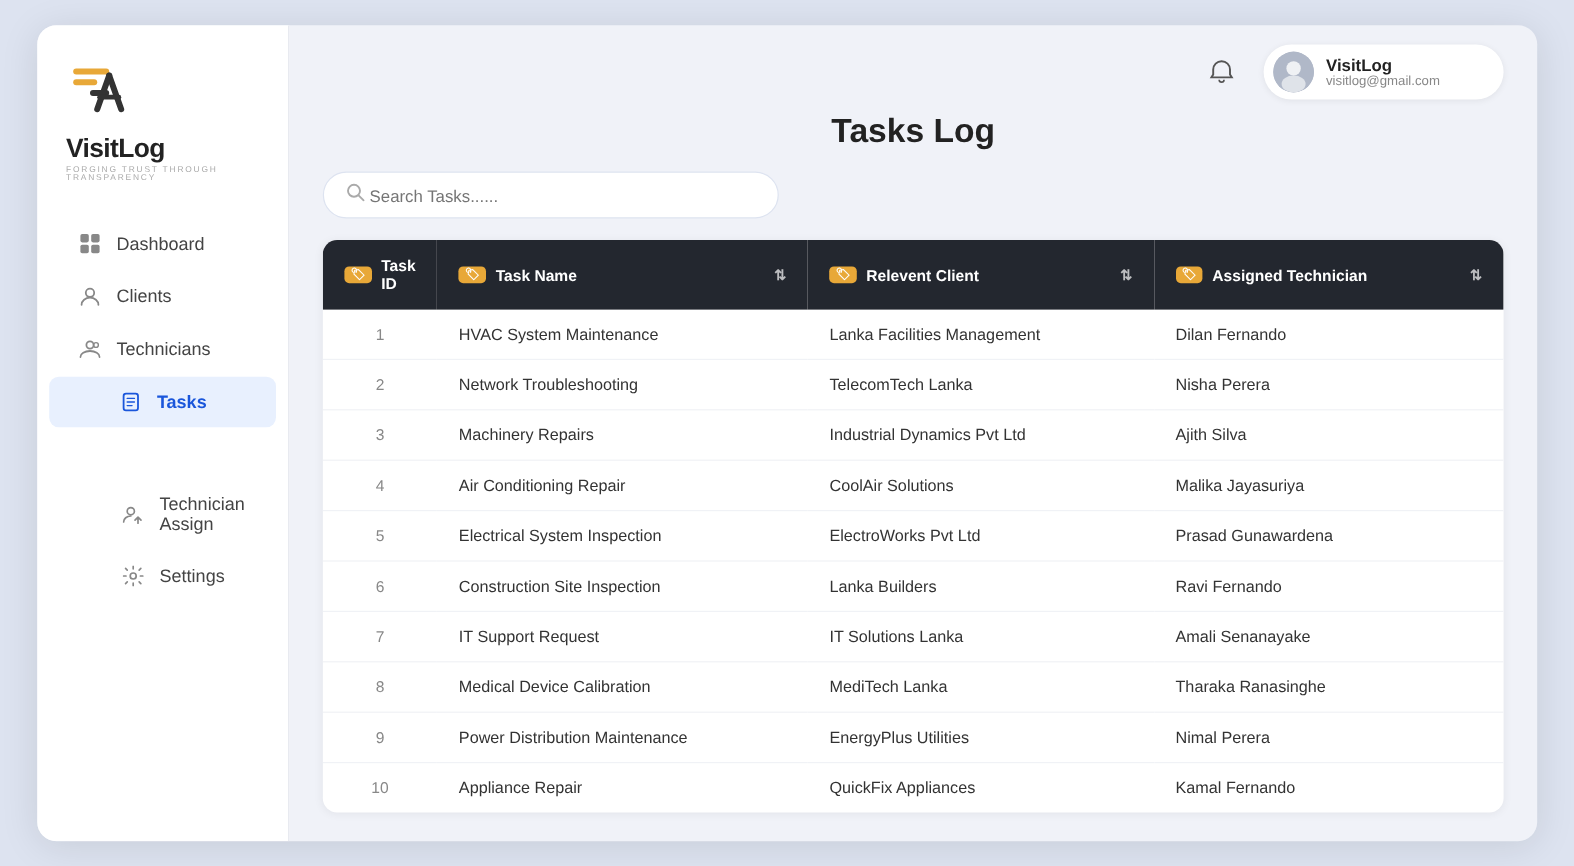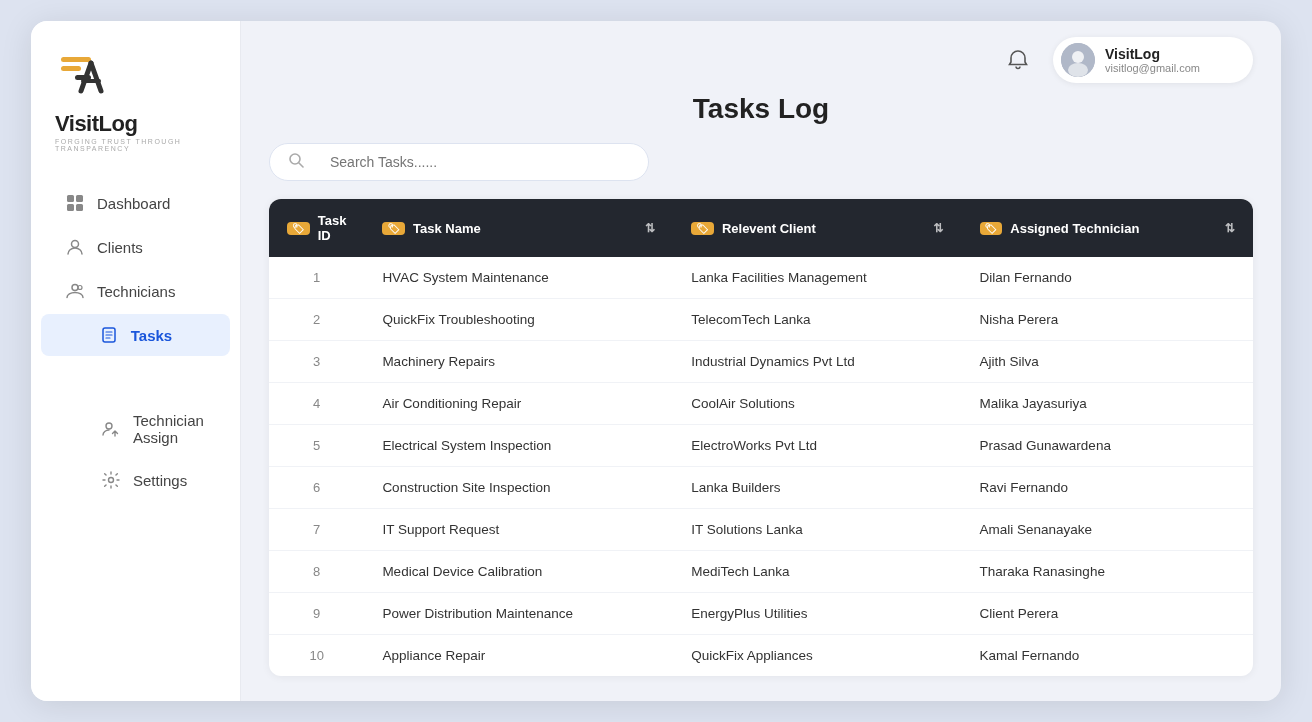--- a/index.html
+++ b/index.html
@@ -177,21 +177,21 @@
     }
     .search-bar {
       width: 380px;
       display: flex;
       align-items: center;
       background: #fff;
       border-radius: 30px;
       border: 1.5px solid #dde3f0;
       padding: 8px 18px;
       margin-bottom: 18px;
-      gap: 26px;
+      gap: 4px;
       align-self: flex-start;
     }
     .search-icon { color: #aaa; font-size: 16px; }
     .search-input {
       border: none;
       outline: none;
       background: transparent;
       font-size: 14px;
       color: #444;
       width: 100%;
@@ -416,21 +416,21 @@
             </thead>
             <tbody id="table-body">
             <tr>
                   <td>1</td>
                   <td>HVAC System Maintenance</td>
                   <td>Lanka Facilities Management</td>
                   <td>Dilan Fernando</td>
                 </tr>
                 <tr>
                   <td>2</td>
-                  <td>QuickFix Troubleshooting</td>
+                  <td>Network Troubleshooting</td>
                   <td>TelecomTech Lanka</td>
                   <td>Nisha Perera</td>
                 </tr>
                 <tr>
                   <td>3</td>
                   <td>Machinery Repairs</td>
                   <td>Industrial Dynamics Pvt Ltd</td>
                   <td>Ajith Silva</td>
                 </tr>
                 <tr>
@@ -460,21 +460,21 @@
                 <tr>
                   <td>8</td>
                   <td>Medical Device Calibration</td>
                   <td>MediTech Lanka</td>
                   <td>Tharaka Ranasinghe</td>
                 </tr>
                 <tr>
                   <td>9</td>
                   <td>Power Distribution Maintenance</td>
                   <td>EnergyPlus Utilities</td>
-                  <td>Client Perera</td>
+                  <td>Nimal Perera</td>
                 </tr>
                 <tr>
                   <td>10</td>
                   <td>Appliance Repair</td>
                   <td>QuickFix Appliances</td>
                   <td>Kamal Fernando</td>
                 </tr>
               </tbody>
           </table>
         </div>

